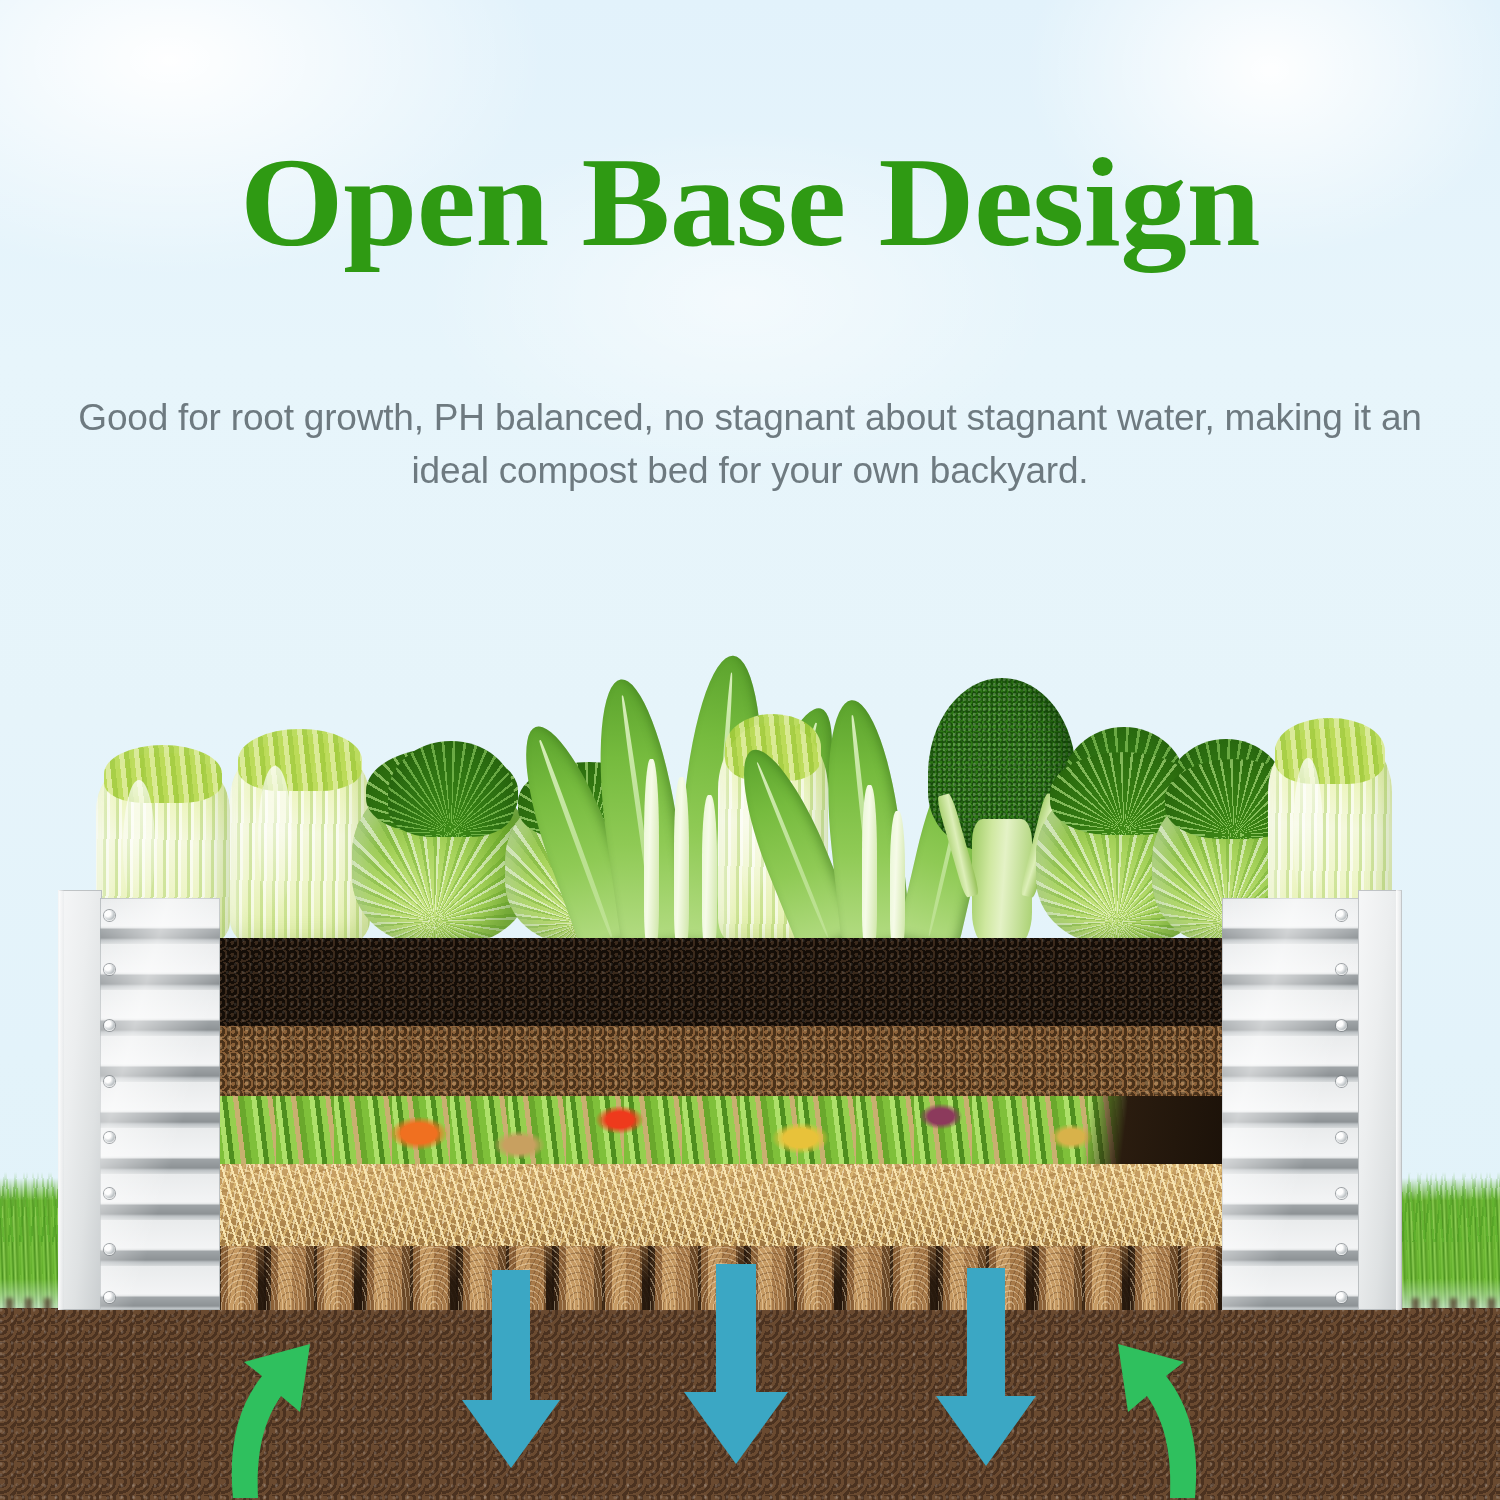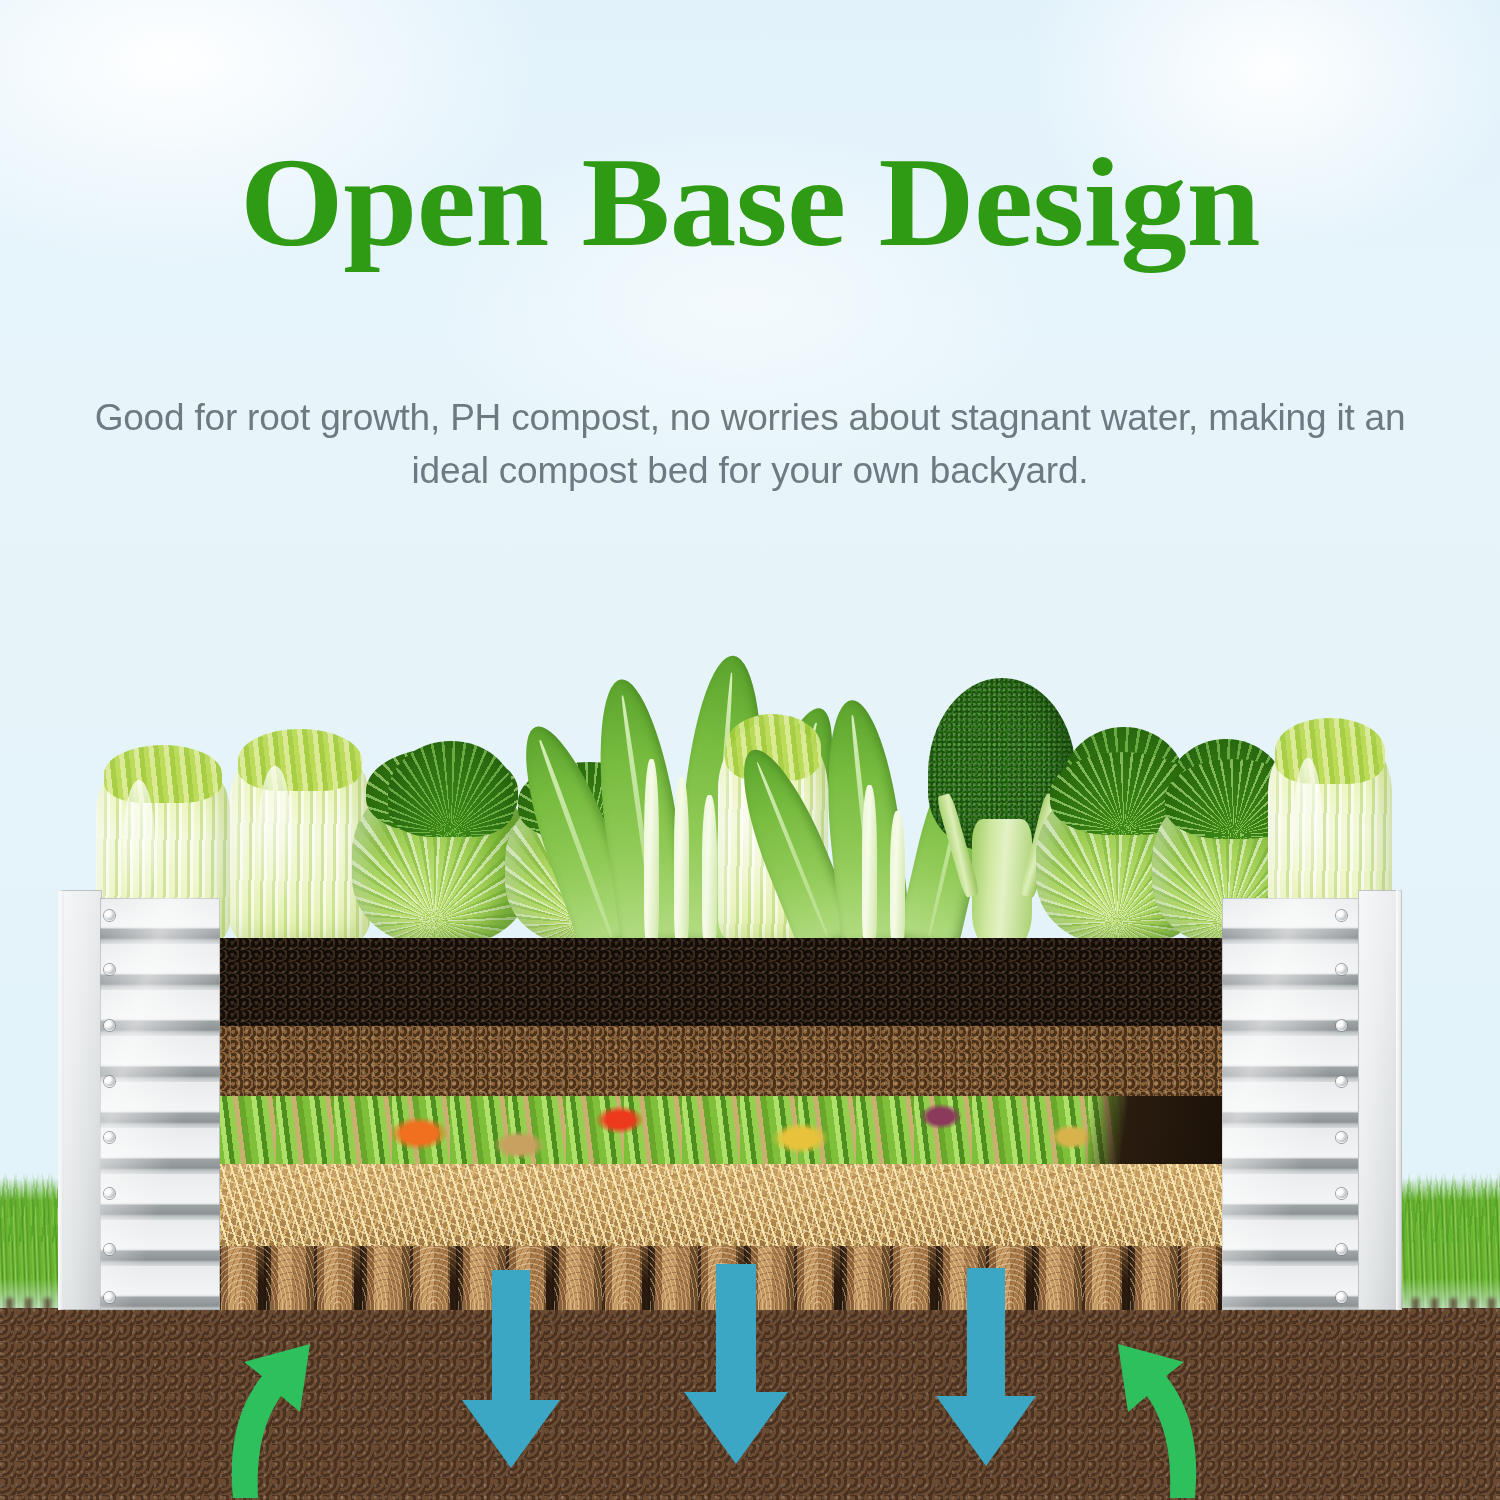--- a/index.html
+++ b/index.html
@@ -452,15 +452,15 @@
     <path fill="#3ba7c4" d="M492,30 L530,30 L530,160 L560,160 L511,228 L462,160 L492,160 Z"></path>
 
     <path fill="#3ba7c4" d="M716,24 L756,24 L756,152 L788,152 L736,224 L684,152 L716,152 Z"></path>
 
     <path fill="#3ba7c4" d="M967,28 L1005,28 L1005,156 L1036,156 L986,226 L936,156 L967,156 Z"></path>
 
     <path fill="#2fc05e" d="M1237,258 C1242,206 1232,166 1208,136 L1226,122 L1160,104 L1170,172 L1189,156 C1207,182 1214,214 1212,258 Z" transform="translate(-42,0)"></path>
   </svg>
 
   <div class="headline">Open Base Design</div>
-  <div class="subtitle">Good for root growth, PH compost, no worries about stagnant water, making it an ideal compost bed for your own backyard.</div>
+  <div class="subtitle">Good for root growth, PH balanced, no stagnant about stagnant water, making it an ideal compost bed for your own backyard.</div>
 
 </div>
 
 </body></html>

